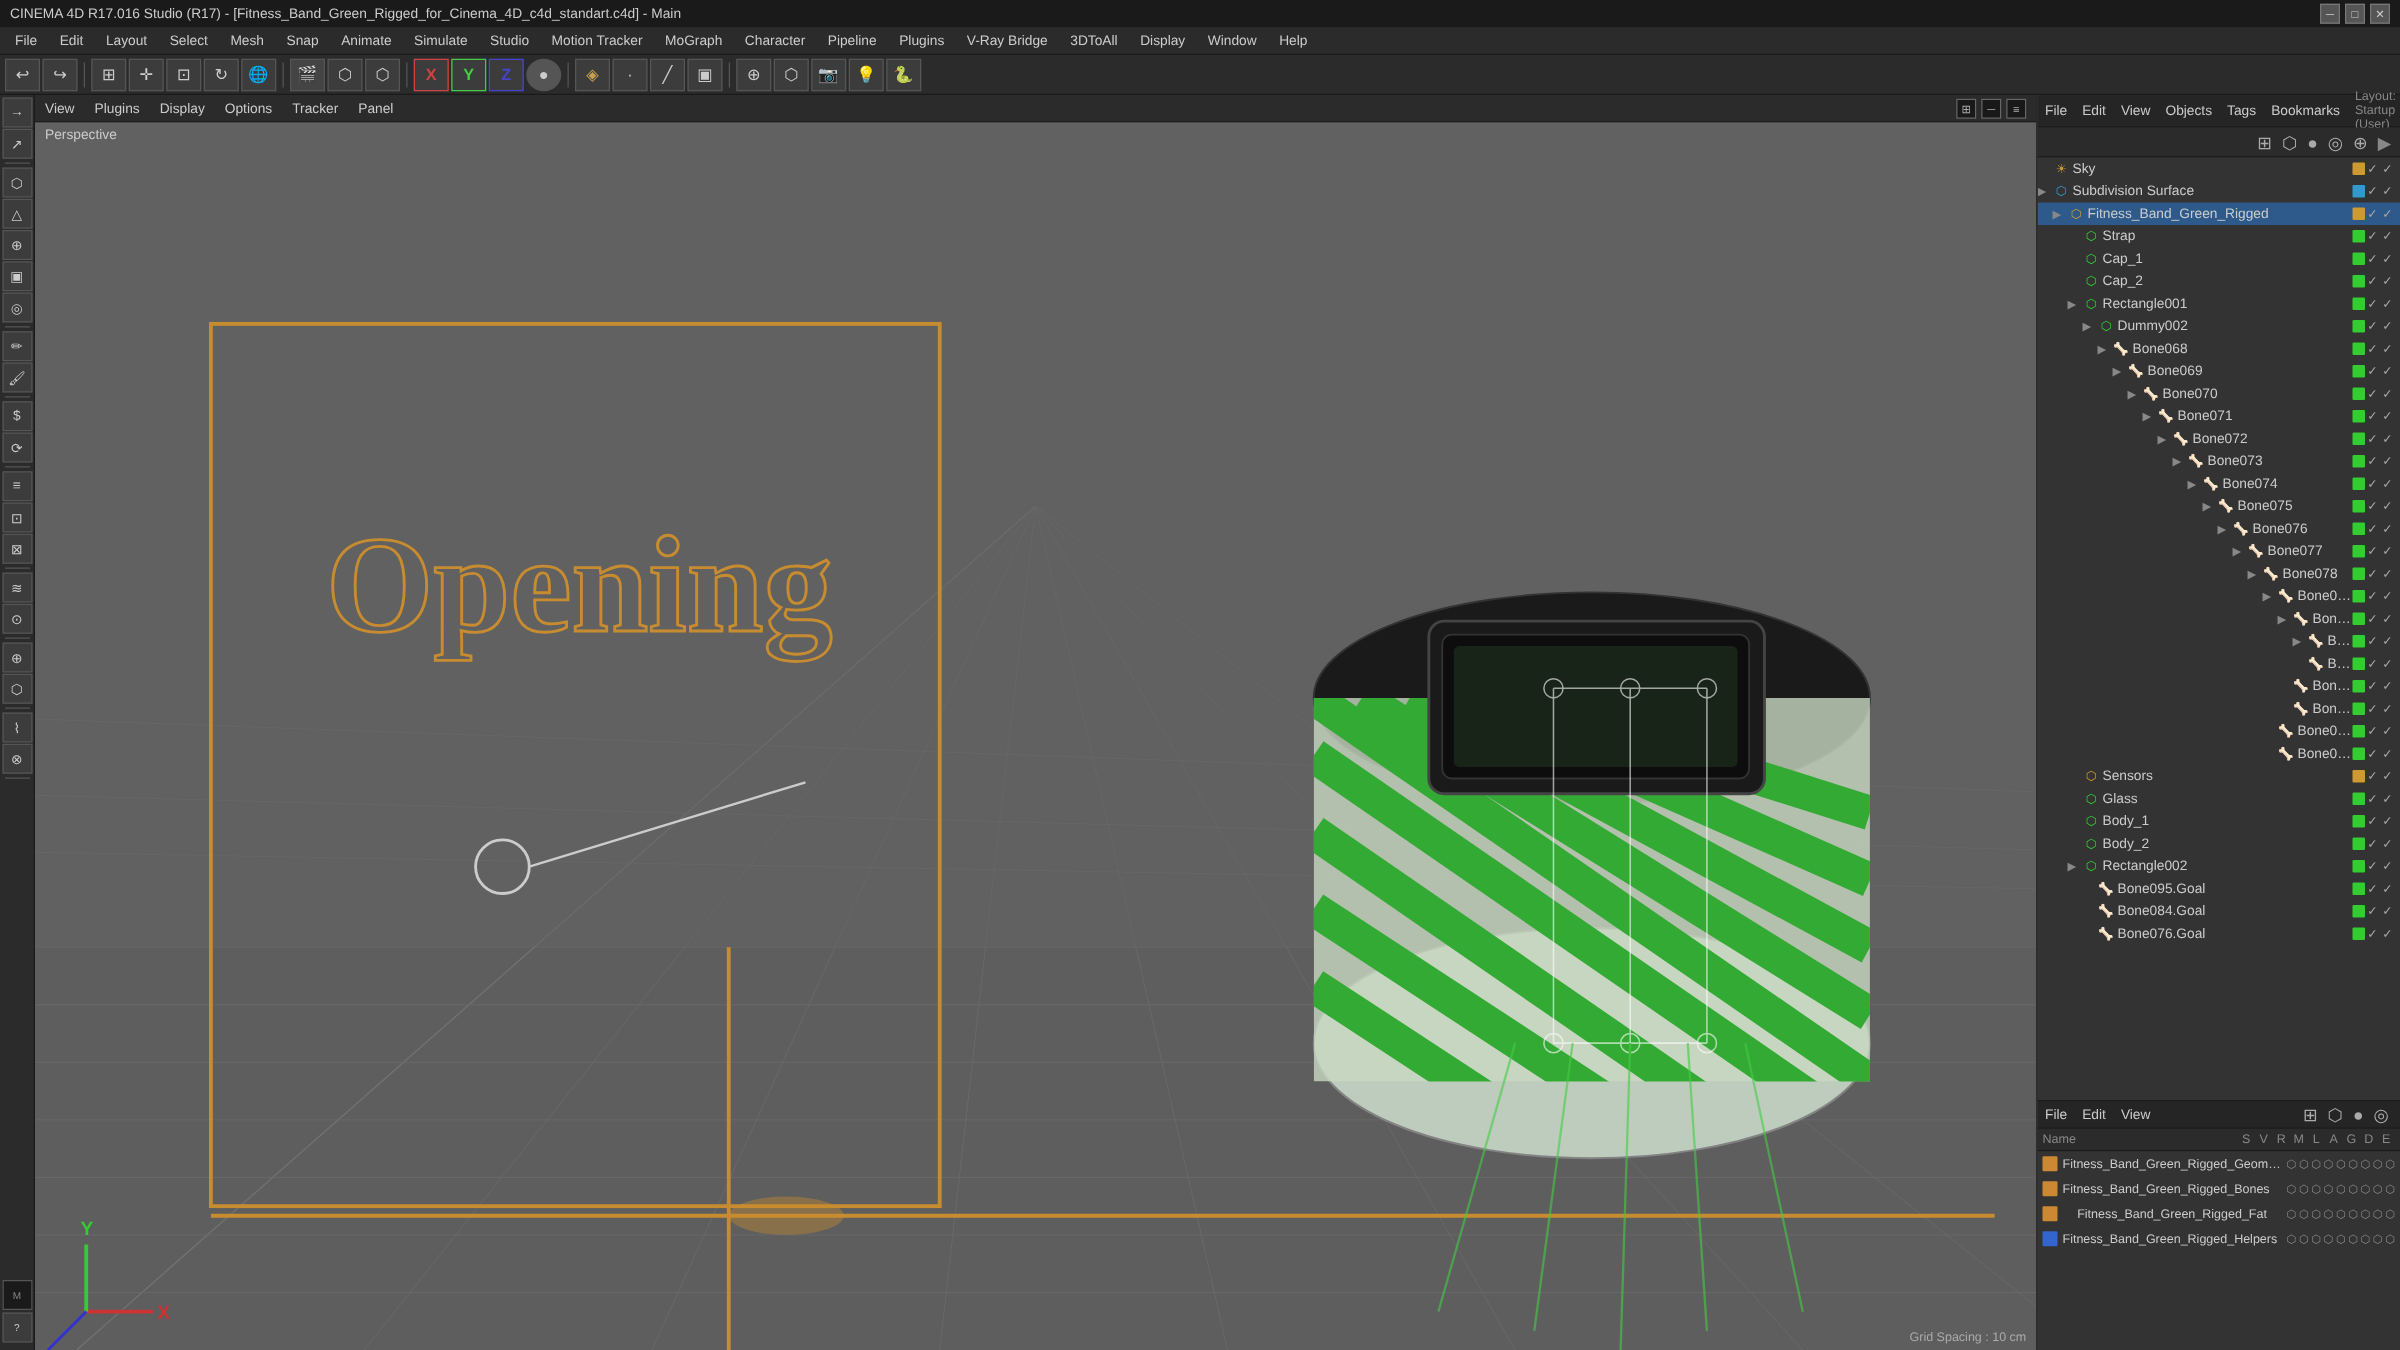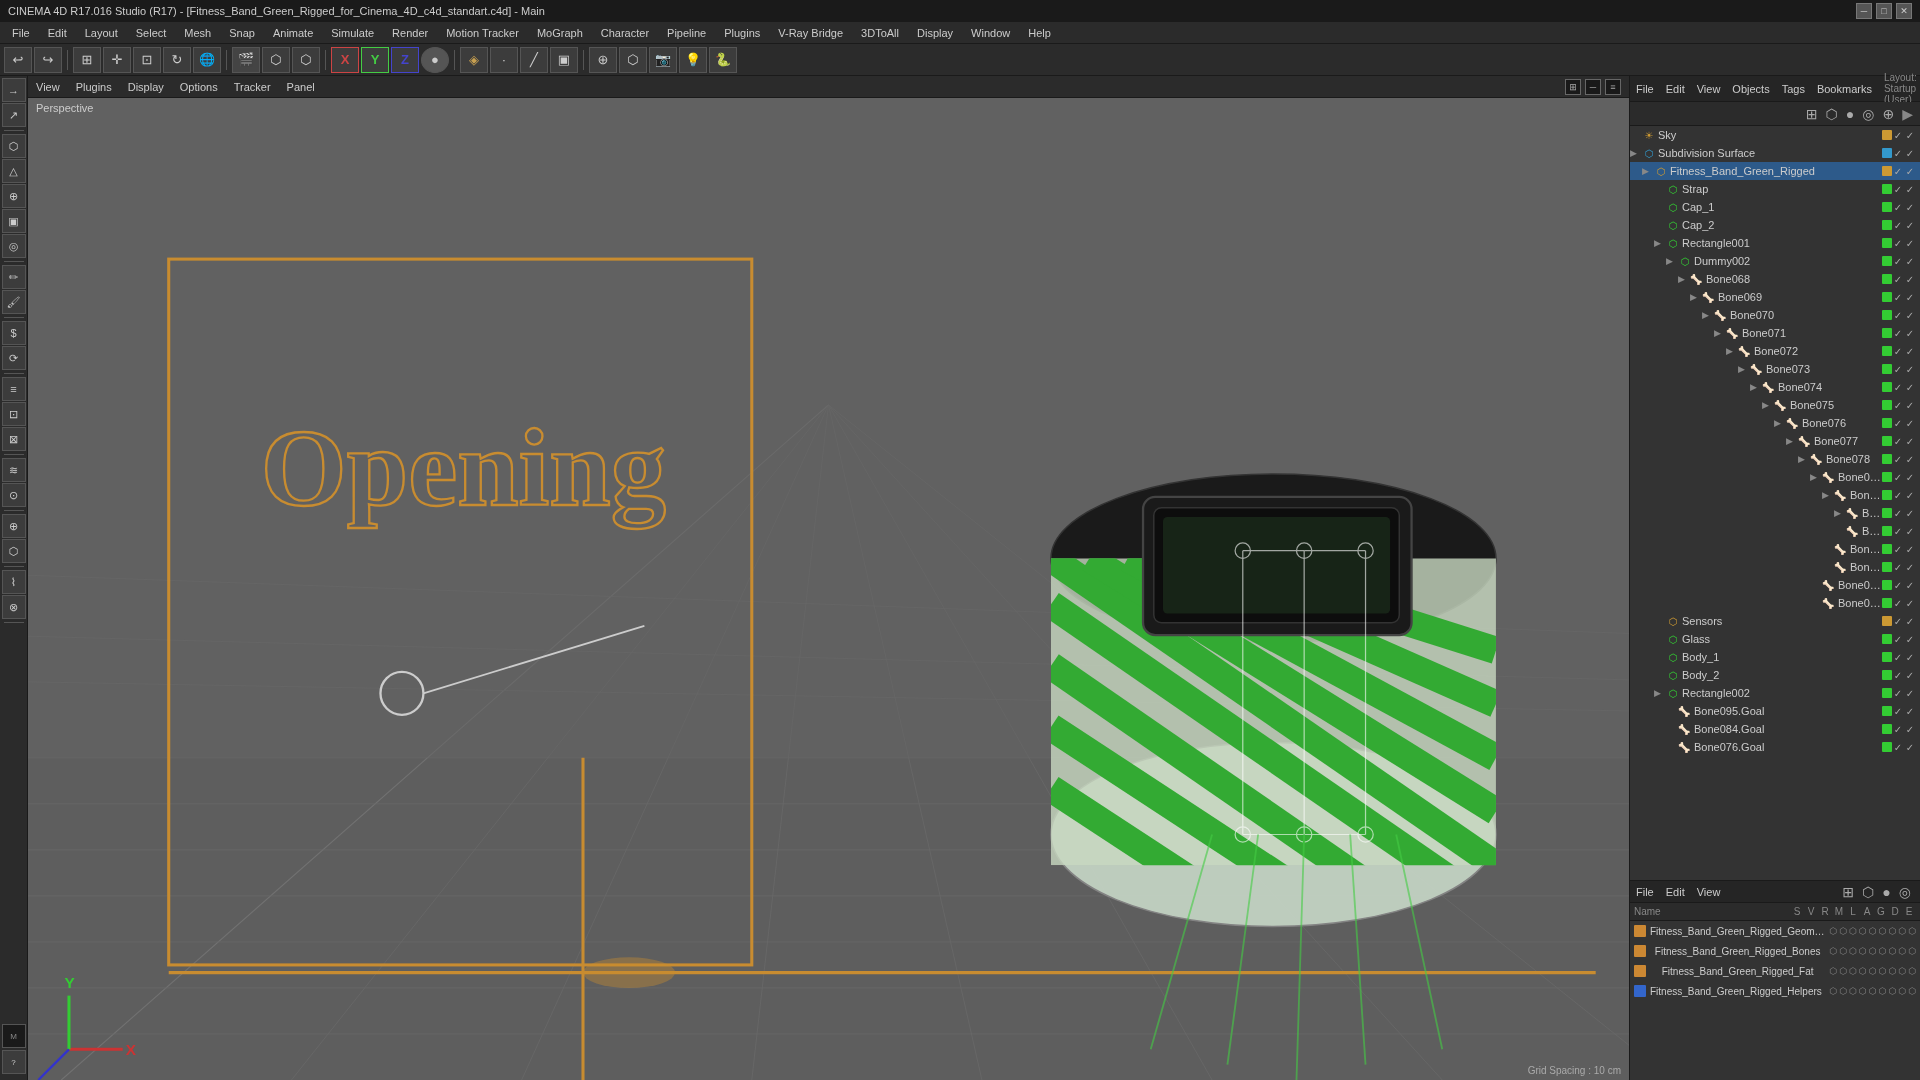--- a/index.html
+++ b/index.html
@@ -280,21 +280,21 @@
 
 <div id="menu-bar">
   <span class="menu-item">File</span>
   <span class="menu-item">Edit</span>
   <span class="menu-item">Layout</span>
   <span class="menu-item">Select</span>
   <span class="menu-item">Mesh</span>
   <span class="menu-item">Snap</span>
   <span class="menu-item">Animate</span>
   <span class="menu-item">Simulate</span>
-  <span class="menu-item">Render</span>
+  <span class="menu-item">Studio</span>
   <span class="menu-item">Motion Tracker</span>
   <span class="menu-item">MoGraph</span>
   <span class="menu-item">Character</span>
   <span class="menu-item">Pipeline</span>
   <span class="menu-item">Plugins</span>
   <span class="menu-item">V-Ray Bridge</span>
   <span class="menu-item">3DToAll</span>
   <span class="menu-item">Display</span>
   <span class="menu-item">Window</span>
   <span class="menu-item">Help</span>
@@ -1164,21 +1164,21 @@
         <span>⬡</span>
         <span>⬡</span>
         <span>⬡</span>
         <span>⬡</span>
         <span>⬡</span>
         <span>⬡</span>
       </span>
     </div>
           <div class="material-row">
       <span class="mat-color" style="background:#cc8833;"></span>
-      <span style="flex:1;font-size:10px;overflow:hidden;text-overflow:ellipsis;text-align:center;">Fitness_Band_Green_Rigged_Bones</span>
+      <span style="flex:1;font-size:10px;overflow:hidden;text-overflow:ellipsis;">Fitness_Band_Green_Rigged_Bones</span>
       <span class="mat-icons">
         <span>⬡</span>
         <span>⬡</span>
         <span>⬡</span>
         <span>⬡</span>
         <span>⬡</span>
         <span>⬡</span>
         <span>⬡</span>
         <span>⬡</span>
         <span>⬡</span>

